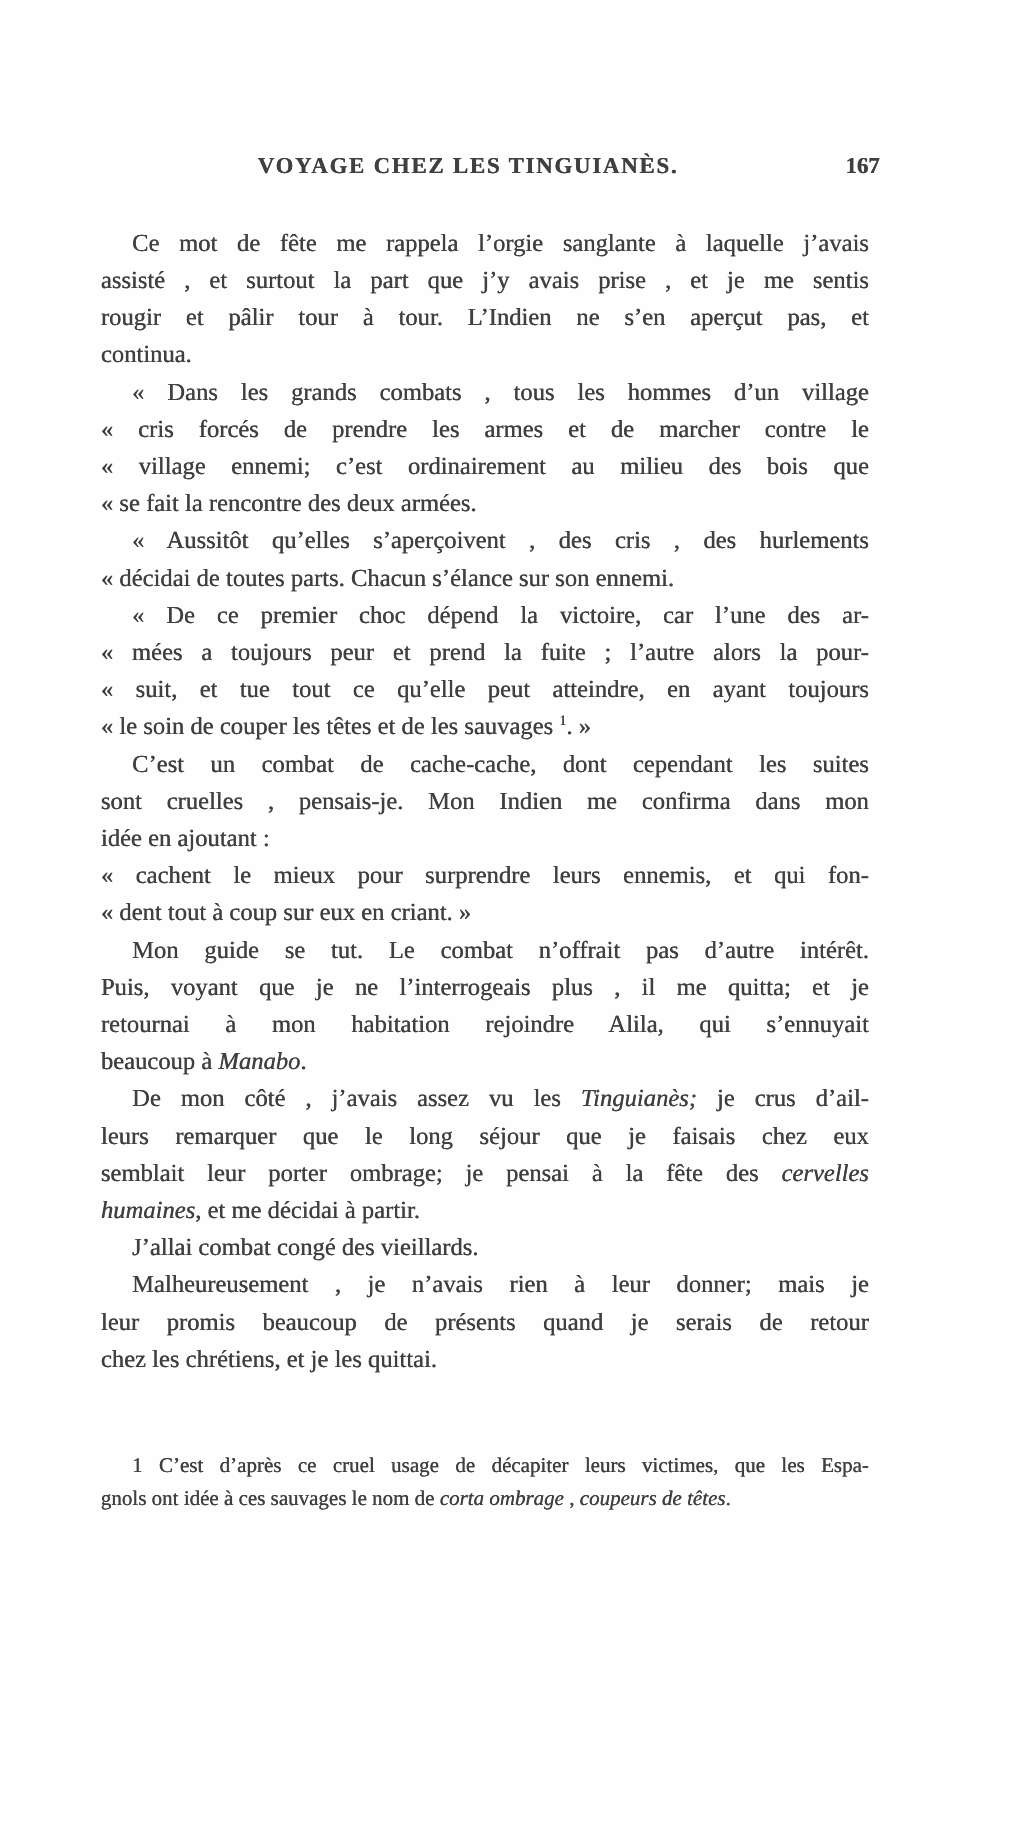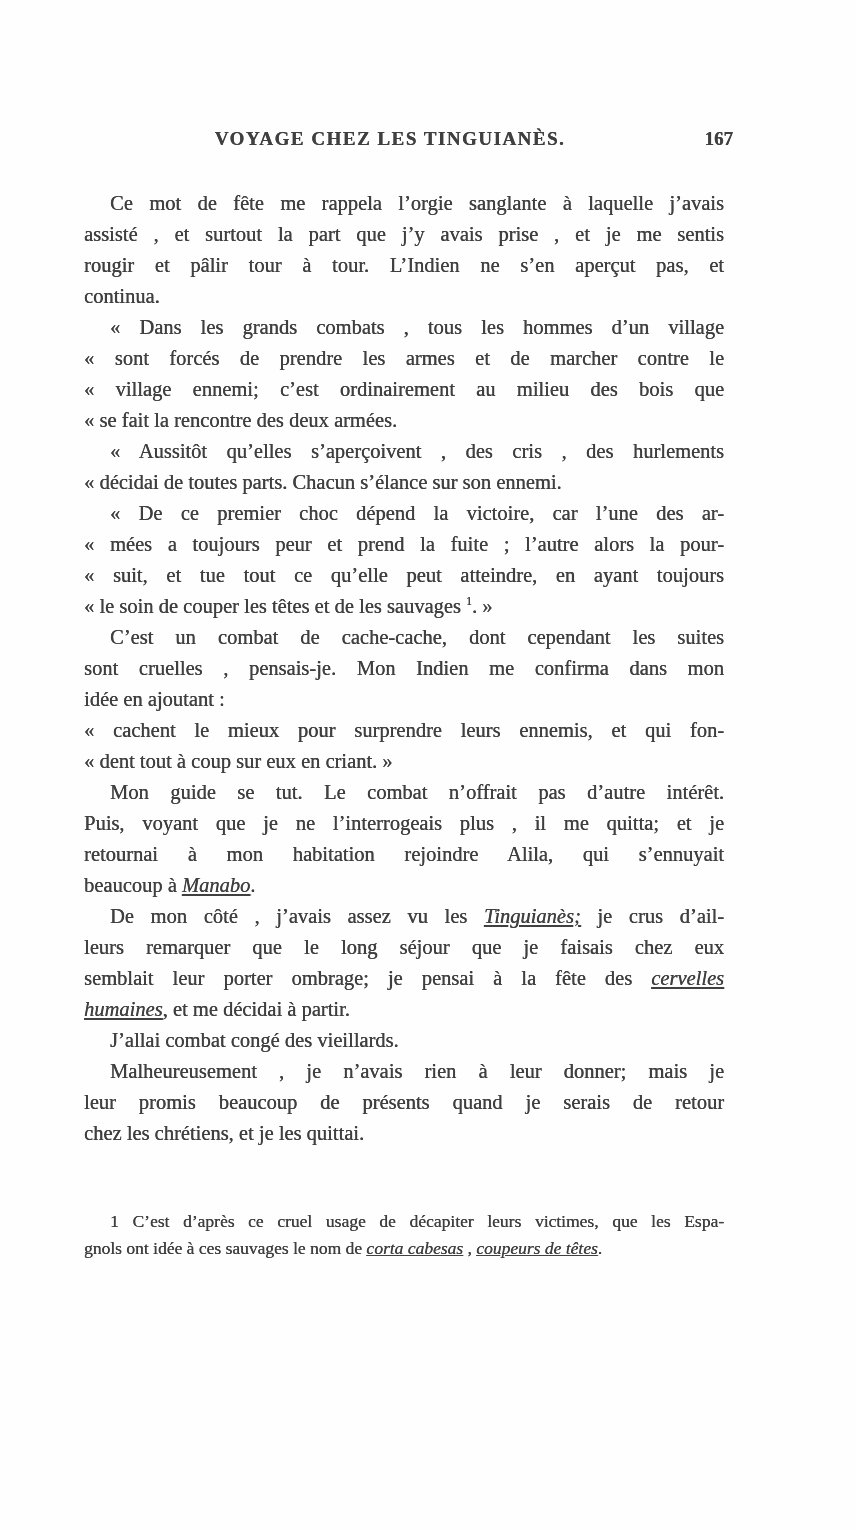--- a/index.html
+++ b/index.html
@@ -63,21 +63,21 @@
   .para { margin: 0; }
   .line {
     text-align: justify;
     text-align-last: justify;
     height: 31px;
     overflow: visible;
   }
   .footnote-text .line { height: 27px; }
   .line.last { text-align-last: left; }
   .line.first { text-indent: 26px; }
-  .it { font-style: italic; text-decoration: underline; }
+  .it { font-style: italic; }
   .sup {
     vertical-align: super;
     font-size: 0.58em;
     line-height: 0;
   }
 </style>
 </head>
 <body>
 
 <div class="page" style="background: rgb(254, 254, 254); color: #404040;">
@@ -89,21 +89,21 @@
 
   <div class="body-text">
       <div class="para">
         <div class="line first"><span>Ce mot de fête me rappela l’orgie sanglante à laquelle j’avais</span></div>
         <div class="line"><span>assisté , et surtout la part que j’y avais prise , et je me sentis</span></div>
         <div class="line"><span>rougir et pâlir tour à tour. L’Indien ne s’en aperçut pas, et</span></div>
         <div class="line last"><span>continua.</span></div>
       </div>
       <div class="para">
         <div class="line first"><span>« Dans les grands combats , tous les hommes d’un village</span></div>
-        <div class="line"><span>« sont forcés de prendre les armes et de marcher contre le</span></div>
+        <div class="line"><span>« cris forcés de prendre les armes et de marcher contre le</span></div>
         <div class="line"><span>« village ennemi; c’est ordinairement au milieu des bois que</span></div>
         <div class="line last"><span>« se fait la rencontre des deux armées.</span></div>
       </div>
       <div class="para">
         <div class="line first"><span>« Aussitôt qu’elles s’aperçoivent , des cris , des hurlements</span></div>
         <div class="line last"><span>« décidai de toutes parts. Chacun s’élance sur son ennemi.</span></div>
       </div>
       <div class="para">
         <div class="line first"><span>« De ce premier choc dépend la victoire, car l’une des ar-</span></div>
         <div class="line"><span>« mées a toujours peur et prend la fuite ; l’autre alors la pour-</span></div>
@@ -137,17 +137,17 @@
       <div class="para">
         <div class="line first"><span>Malheureusement , je n’avais rien à leur donner; mais je</span></div>
         <div class="line"><span>leur promis beaucoup de présents quand je serais de retour</span></div>
         <div class="line last"><span>chez les chrétiens, et je les quittai.</span></div>
       </div>
     </div>
 
   <div class="footnote-text">
       <div class="para">
         <div class="line first"><span>1 C’est d’après ce cruel usage de décapiter leurs victimes, que les Espa-</span></div>
-        <div class="line last"><span>gnols ont idée à ces sauvages le nom de </span><span class="it">corta cabesas</span><span> , </span><span class="it">coupeurs de têtes</span><span>.</span></div>
+        <div class="line last"><span>gnols ont idée à ces sauvages le nom de </span><span class="it">corta ombrage</span><span> , </span><span class="it">coupeurs de têtes</span><span>.</span></div>
       </div>
     </div>
 
 </div>
 
 </body></html>

